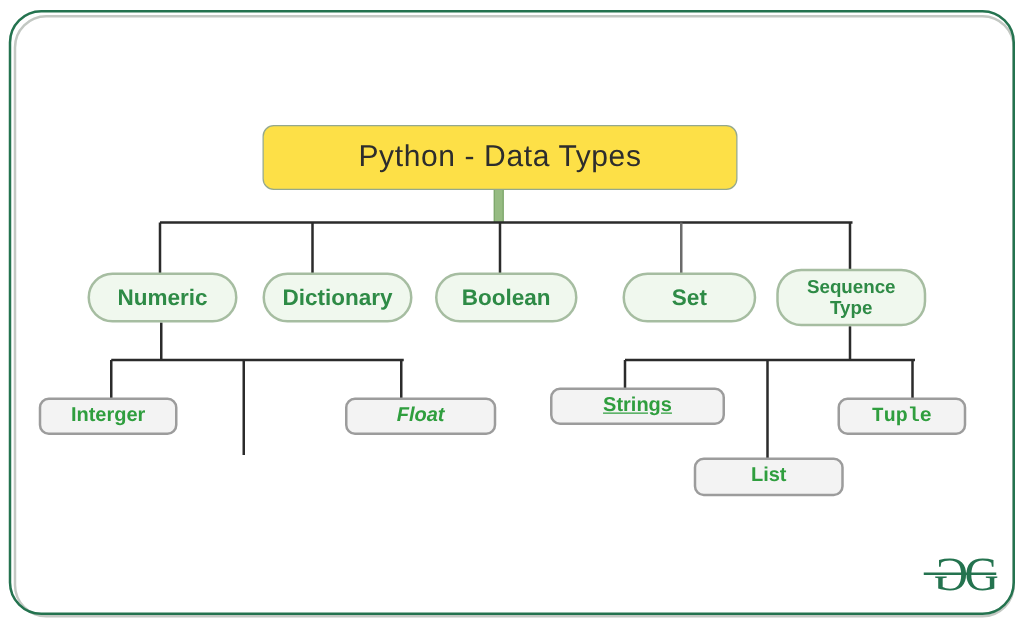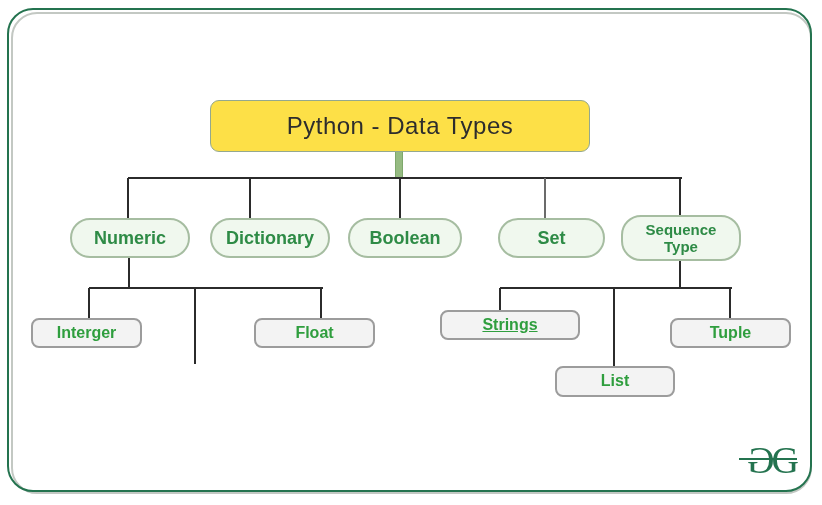--- a/index.html
+++ b/index.html
@@ -88,24 +88,24 @@
     font-size: 16px;
     color: #2f9e3e;
   }
   #b-numeric    { left: 70px;  top: 218px; width: 120px; height: 40px; }
   #b-dictionary { left: 210px; top: 218px; width: 120px; height: 40px; }
   #b-boolean    { left: 348px; top: 218px; width: 114px; height: 40px; }
   #b-set        { left: 498px; top: 218px; width: 107px;  height: 40px; }
   #b-sequence   { left: 621px; top: 215px; width: 120px; height: 46px; font-size: 15px; }
   #b-interger   { left: 31px;  top: 318px; width: 111px; height: 30px; }
   #b-complex    { left: 134px; top: 363px; width: 128px; height: 45px; font-size: 15px; }
-  #b-float      { left: 254px; top: 318px; width: 121px; height: 30px; }
+  #b-float      { left: 276px; top: 318px; width: 121px; height: 30px; font-style: italic; }
   #b-strings    { left: 440px; top: 310px; width: 140px; height: 30px; text-decoration: underline; }
   #b-list       { left: 555px; top: 366px; width: 120px; height: 31px; }
-  #b-tuple      { left: 670px; top: 318px; width: 121px; height: 30px; }
+  #b-tuple      { left: 670px; top: 318px; width: 103px; height: 30px; font-family: Liberation Mono, monospace; }
   
   .logo {
     position: absolute; left: 737px; top: 440px;
     width: 62px; height: 42px;
     color: #24734f;
     font-family: "Liberation Serif", serif;
     font-size: 38px;
     line-height: 40px;
     text-align: right;
   }

